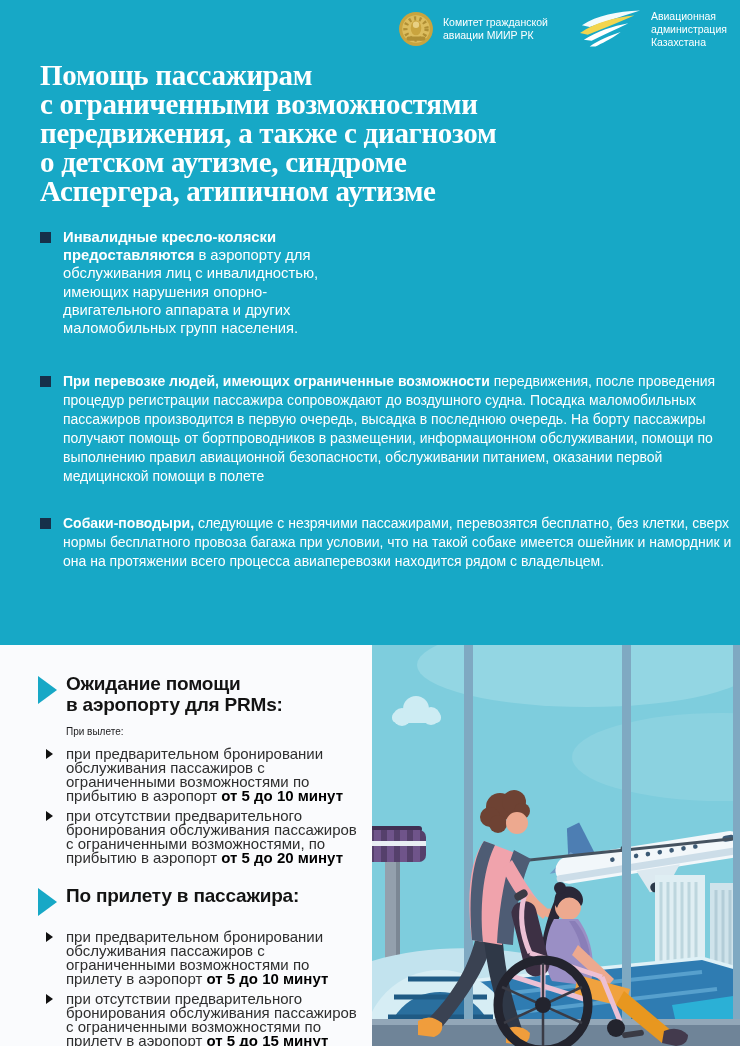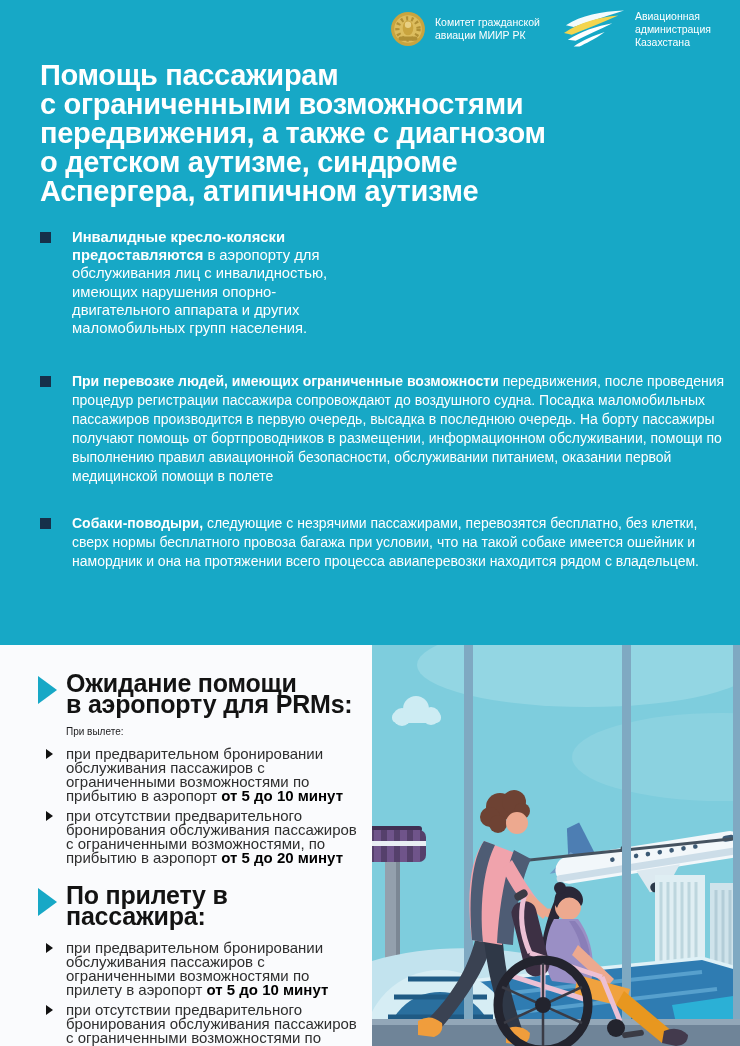--- a/index.html
+++ b/index.html
@@ -5,50 +5,50 @@
   :root{
     --teal:#17a8c6;
     --navy:#16304a;
     --ink:#1a1a1a;
   }
   *{margin:0;padding:0;box-sizing:border-box;}
   body{background:#555;font-family:"Liberation Sans","DejaVu Sans",sans-serif;}
   #page{position:relative;width:740px;height:1046px;background:var(--teal);overflow:hidden;margin:0 auto;}
 
   
-  .logos{position:absolute;top:9px;left:390px;display:flex;gap:24px;align-items:center;}
+  .logos{position:absolute;top:9px;left:398px;display:flex;gap:32px;align-items:center;}
   .logo{display:flex;gap:9px;align-items:center;}
   .logo-text{font-size:10.5px;line-height:13px;color:#fff;white-space:pre-line;}
 
   
   .title{position:absolute;left:40px;top:61px;width:680px;color:#fff;font-size:29px;line-height:29px;
-         font-weight:bold;letter-spacing:-0.3px;white-space:pre-line;}
-
-  
-  .bullet{display:flex;gap:21px;color:#fff;}
+         font-weight:bold;letter-spacing:-0.3px;white-space:pre-line;font-family:Liberation Serif, serif;}
+
+  
+  .bullet{display:flex;gap:12px;color:#fff;}
   .square{flex:0 0 11px;width:11px;height:11px;background:var(--navy);margin-top:4px;}
   .bullets-row{position:absolute;left:40px;top:228px;display:flex;gap:26px;}
   .bcol1{width:322px;}
   .bcol2{width:332px;}
   .bullets-row p{font-size:14.8px;line-height:18.2px;}
   .bullet-wide{position:absolute;left:40px;width:692px;}
   .bullet-wide p{font-size:14px;line-height:19px;}
   #bullet3{top:372px;}
   #bullet4{top:514px;justify-content:center;}
   .bullet strong{font-weight:bold;}
 
   
   .bottom-panel{position:absolute;left:0;top:645px;width:740px;height:401px;background:#fafbfd;}
   .illustration{position:absolute;right:0;top:0;width:368px;height:401px;display:block;}
 
   .info-col{position:absolute;left:38px;top:28px;width:334px;color:var(--ink);}
   .section-head{display:flex;gap:9px;}
   .tri-l{flex:0 0 auto;width:0;height:0;margin-top:3px;
          border-top:14px solid transparent;border-bottom:14px solid transparent;border-left:19px solid var(--teal);}
-  .section-title{font-size:25px;line-height:21px;font-weight:bold;color:#131313;white-space:pre-line;letter-spacing:-0.2px;}
+  .section-title{font-size:19px;line-height:21px;font-weight:bold;color:#131313;white-space:pre-line;letter-spacing:-0.2px;}
   .subtitle{margin:11px 0 0 28px;font-size:10px;color:#1d1d1f;}
   .items{margin-top:10px;}
   .info-item{display:flex;gap:13px;padding-left:8px;margin-bottom:6px;}
   .tri-s{flex:0 0 auto;width:0;height:0;margin-top:2px;
          border-top:5px solid transparent;border-bottom:5px solid transparent;border-left:7px solid #111;}
   .info-item p{font-size:15px;line-height:14px;color:#2e2e2e;width:292px;}
   .info-item strong{color:#000;}
   .gap2{margin-top:20px;}
   .items2{margin-top:14px;}
 </style>

